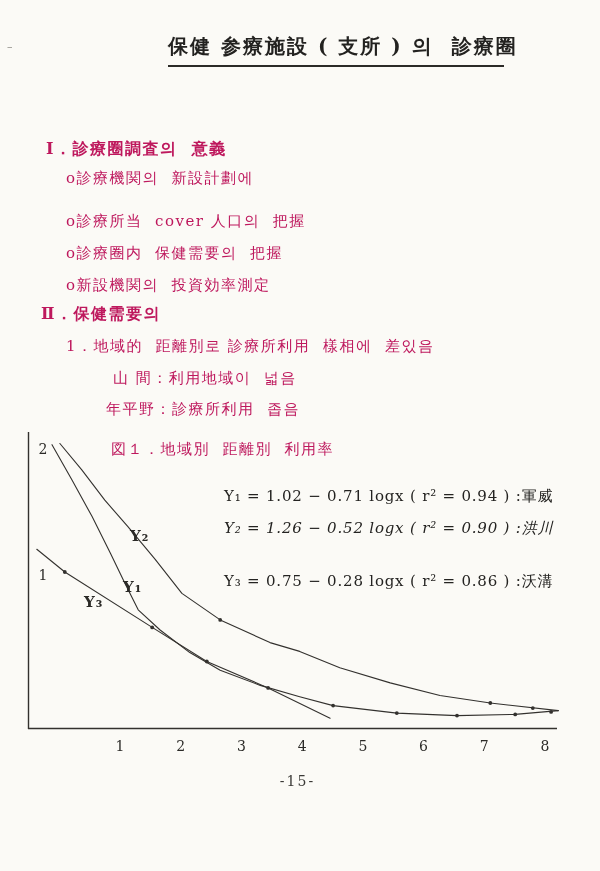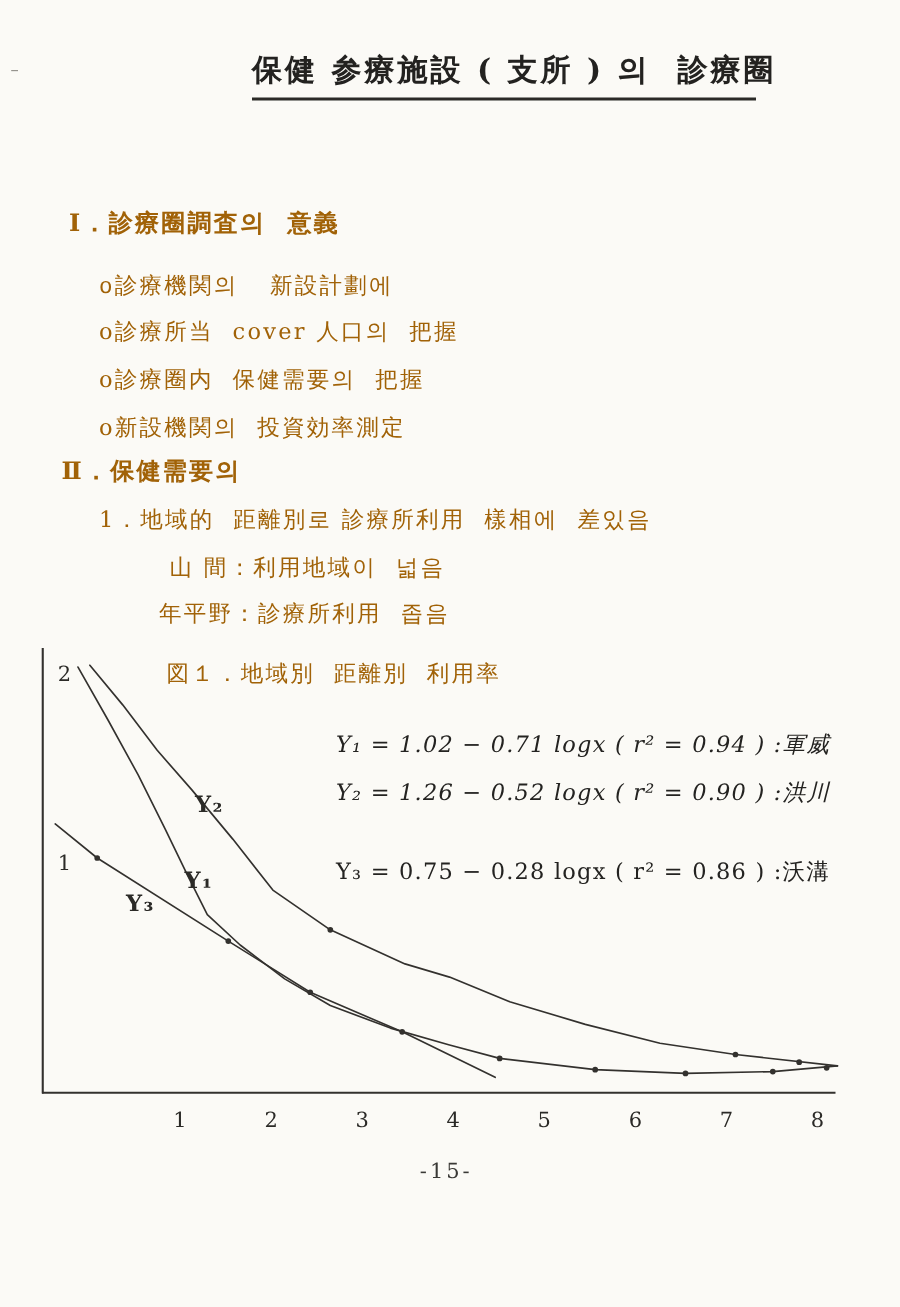--- a/index.html
+++ b/index.html
@@ -2,21 +2,21 @@
 <html><head>
 <meta charset="utf-8">
 <style>
   html,body{margin:0;padding:0;}
   body{
     width:600px;height:871px;position:relative;overflow:hidden;
     background:#fbfaf6;
     font-family:"DejaVu Serif","Liberation Serif",serif;
     color:#262523;
   }
-  .line{position:absolute;white-space:pre;font-size:15px;letter-spacing:1.5px;color:#a16207;}
+  .line{position:absolute;white-space:pre;font-size:15px;letter-spacing:1.5px;color:#be185d;}
   .title{
     position:absolute;top:33px;left:168px;width:336px;text-align:center;
     font-size:20px;font-weight:600;letter-spacing:2px;color:#232220;
     border-bottom:2px solid #2b2a27;padding-bottom:5px;white-space:pre;
   }
   .heading{font-size:16px;font-weight:600;}
   .eq{position:absolute;left:224px;font-size:15px;letter-spacing:0.8px;color:#242321;white-space:pre;}
   .pagenum{position:absolute;top:773px;left:0;width:595px;text-align:center;
     font-size:14px;letter-spacing:2px;color:#3a3936;}
   .stray{position:absolute;top:40px;left:7px;font-size:11px;color:#8e8c86;}
@@ -25,32 +25,32 @@
   #chart-svg text.curve-label{font-family:"DejaVu Serif",serif;font-size:15px;font-weight:600;fill:#2b2a27;letter-spacing:1px;}
 </style>
 </head>
 <body>
 
 <div class="stray">–</div>
 
 <div class="title">保健 参療施設 ( 支所 ) 의  診療圈</div>
 
 <div class="line heading" style="top:139px;left:46px;">Ⅰ．診療圈調査의  意義</div>
-<div class="line" style="top:181px;left:66px;font-family:Liberation Mono, monospace;">o診療機関의  新設計劃에</div>
+<div class="line" style="top:169px;left:66px;">o診療機関의  新設計劃에</div>
 <div class="line" style="top:212px;left:66px;text-align:center;">o診療所当  cover 人口의  把握</div>
 <div class="line" style="top:244px;left:66px;">o診療圈内  保健需要의  把握</div>
 <div class="line" style="top:276px;left:66px;">o新設機関의  投資効率測定</div>
 
 <div class="line heading" style="top:304px;left:41px;">Ⅱ．保健需要의</div>
 <div class="line" style="top:337px;left:66px;">1．地域的  距離別로 診療所利用  樣相에  差있음</div>
 <div class="line" style="top:369px;left:113px;">山 間：利用地域이  넓음</div>
 <div class="line" style="top:400px;left:106px;">年平野：診療所利用  좁음</div>
 <div class="line" style="top:428px;left:111px;margin-top:12px;">図１．地域別  距離別  利用率</div>
 
-<div class="eq" style="top:487px;font-style:italic;">Y₁ = 1.02 − 0.71 logx ( r² = 0.94 ) :軍威</div>
+<div class="eq" style="top:487px;">Y₁ = 1.02 − 0.71 logx ( r² = 0.94 ) :軍威</div>
 <div class="eq" style="top:519px;font-style:italic;">Y₂ = 1.26 − 0.52 logx ( r² = 0.90 ) :洪川</div>
 <div class="eq" style="top:572px;">Y₃ = 0.75 − 0.28 logx ( r² = 0.86 ) :沃溝</div>
 
 <svg id="chart-svg" width="600" height="871" viewBox="0 0 600 871">
     <line x1="28.5" y1="432" x2="28.5" y2="729" stroke="#33312e" stroke-width="1.4"></line>
     <line x1="28" y1="728.5" x2="557" y2="728.5" stroke="#33312e" stroke-width="1.4"></line>
     <text x="120.00999999999999" y="751" text-anchor="middle" class="tick">1</text>
     <text x="180.72" y="751" text-anchor="middle" class="tick">2</text>
     <text x="241.43" y="751" text-anchor="middle" class="tick">3</text>
     <text x="302.14" y="751" text-anchor="middle" class="tick">4</text>

